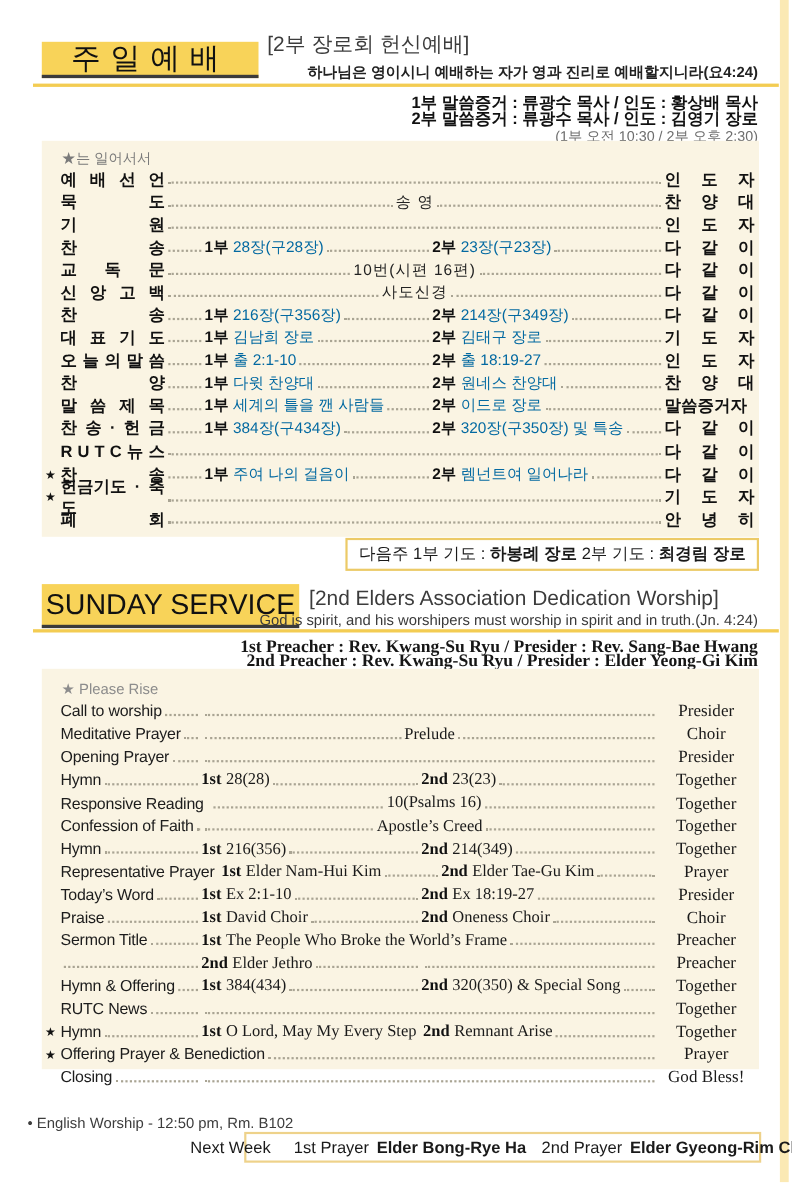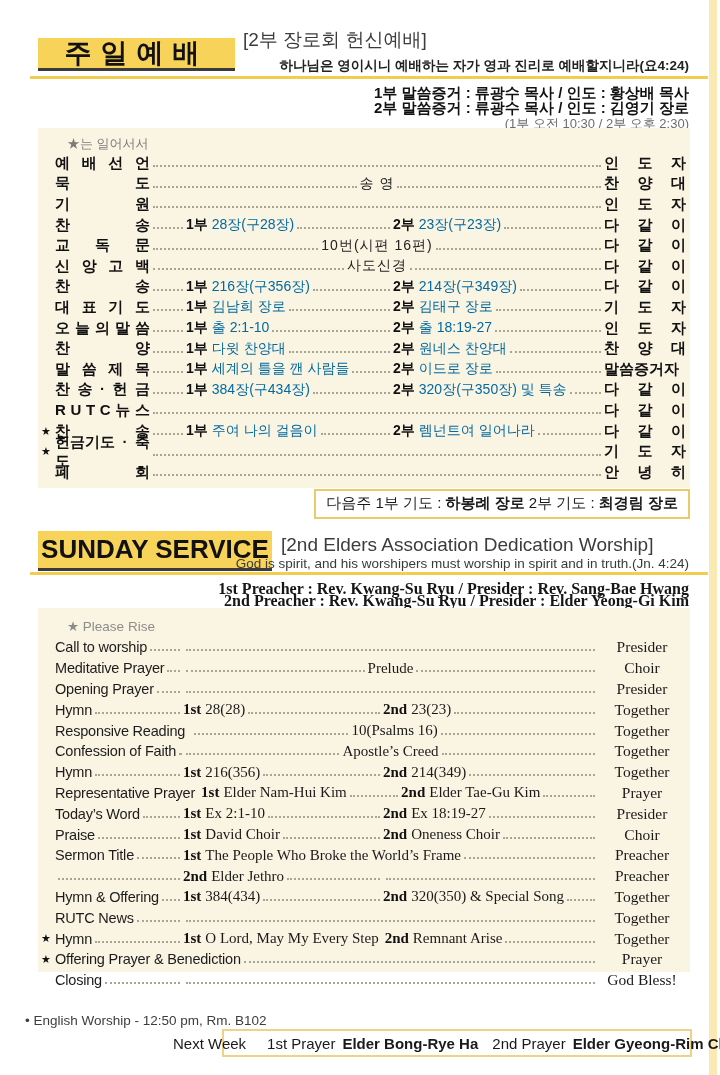--- a/index.html
+++ b/index.html
@@ -2,21 +2,21 @@
 <html><head>
 <meta charset="utf-8">
 <style>
   * { margin:0; padding:0; box-sizing:border-box; }
   html,body { background:#fff; }
   body { font-family:"Liberation Sans", sans-serif; color:#1a1a1a; }
   .page { position:relative; width:720px; height:1075px; background:#ffffff; overflow:hidden; }
   .side-strip { position:absolute; left:709px; top:0; width:8px; height:1075px; background:#fbe9b4; }
 
   
-  .badge { position:absolute; background:#f8d359; border-bottom:3px solid #3b3b3b; text-align:center; font-weight:bold; color:#111; }
+  .badge { position:absolute; background:#f8d359; border-bottom:3px solid #3b3b3b; text-align:center; font-weight:normal; color:#111; }
   .badge-ko { left:38px; top:38px; width:197px; height:33px; font-size:27px; line-height:30px; letter-spacing:9px; }
   .badge-en { left:38px; top:531px; width:234px; height:40px; font-size:26px; line-height:37px; letter-spacing:0px; }
 
   .bracket { position:absolute; color:#3c3c3c; font-size:19px; }
   .bracket-ko { left:243px; top:27px; }
   .bracket-en { left:281px; top:534px; }
 
   .gold-rule { position:absolute; left:30px; width:678px; height:3px; background:#f3cc52; }
   .rule1 { top:76px; } .rule2 { top:572px; }
 
@@ -27,21 +27,21 @@
   .kpre1 { top:84px; } .kpre2 { top:99px;text-align:center; }
   .epre { font-family:"Liberation Serif", serif; font-size:16px; font-weight:bold; color:#161616; }
   .epre1 { top:580px; } .epre2 { top:592px; }
   .times { font-size:13px; color:#6d6d6d; font-weight:normal; }
   .times-ko { top:115px; } .times-en { top:615px; }
 
   
   .obox { position:absolute; left:38px; width:652px; background:#faf4e3; padding:7px 4px 0 0; }
   .kbox { top:128px; height:360px; }
   .ebox { top:608px; height:364px; }
-  .rise { height:18px; padding-left:29px; font-size:13px; color:#7a7a7a; display:flex; align-items:center; }
+  .rise { height:18px; padding-left:18px; font-size:13px; color:#7a7a7a; display:flex; align-items:center; }
   .ebox .rise { height:22px; color:#8c8c8c; font-size:13.5px; }
 
   .row { display:flex; align-items:center; }
   .kbox .row { height:20.6px; }
   .ebox .row { height:20.8px; }
   .star { flex:0 0 17px; font-size:11px; color:#111; text-align:left; padding-left:3px; }
   .dots { border-bottom:2px dotted #a9a493; height:1px; margin:0 3px; position:relative; top:3px; }
   .grow { flex:1 1 10px; }
   .fix33 { flex:0 0 30px; }
 

